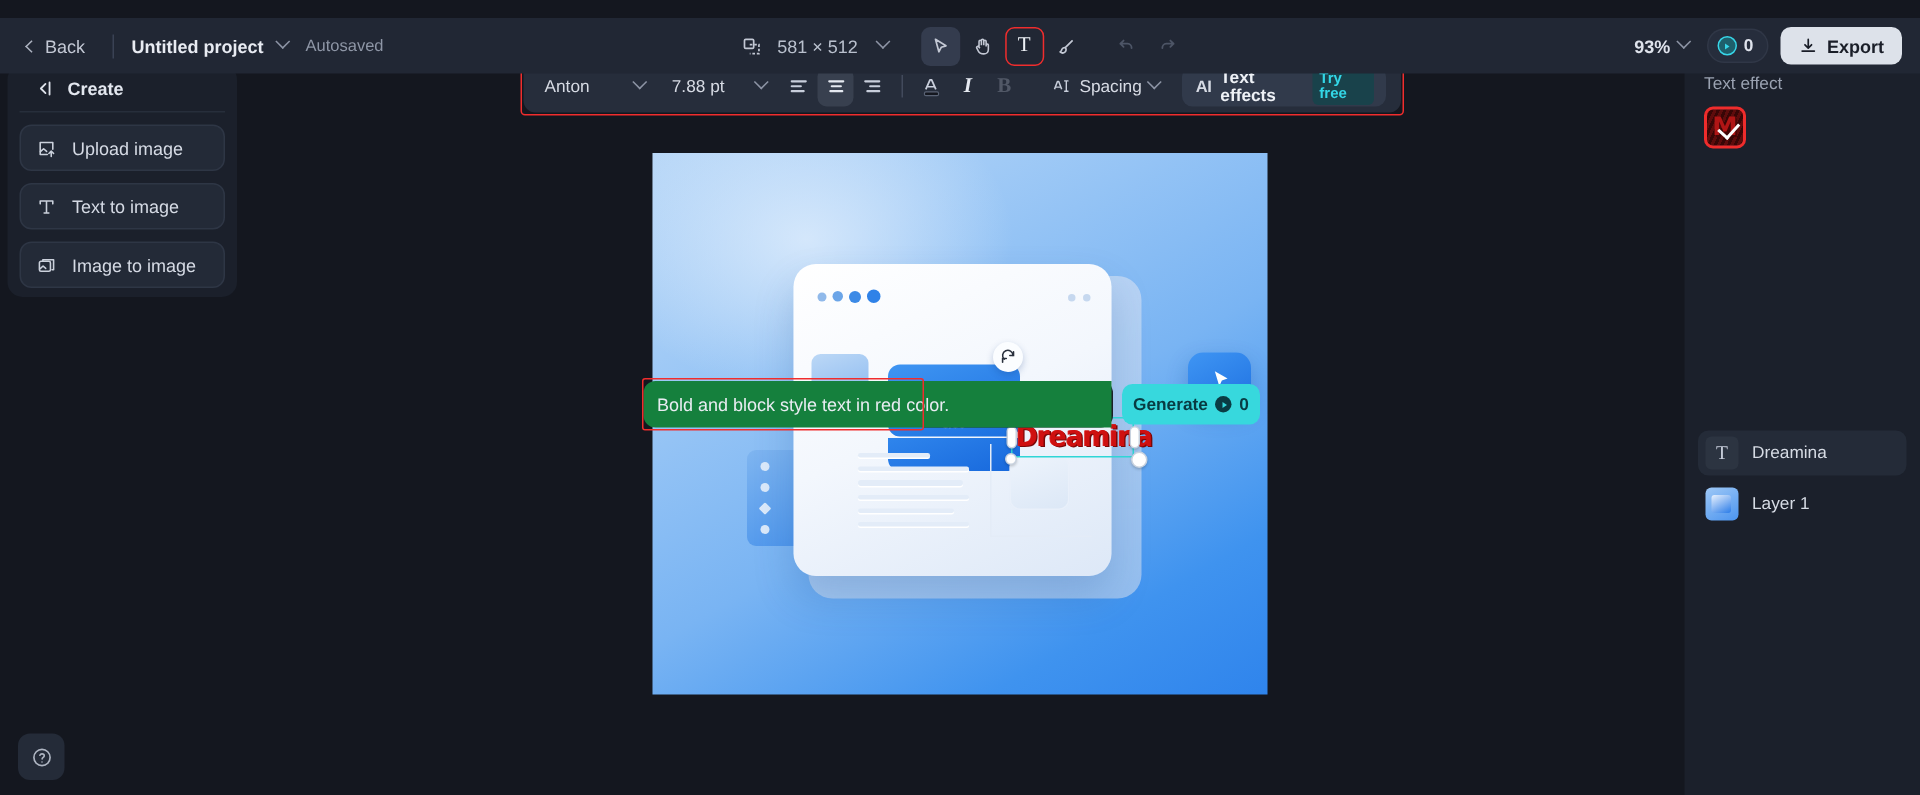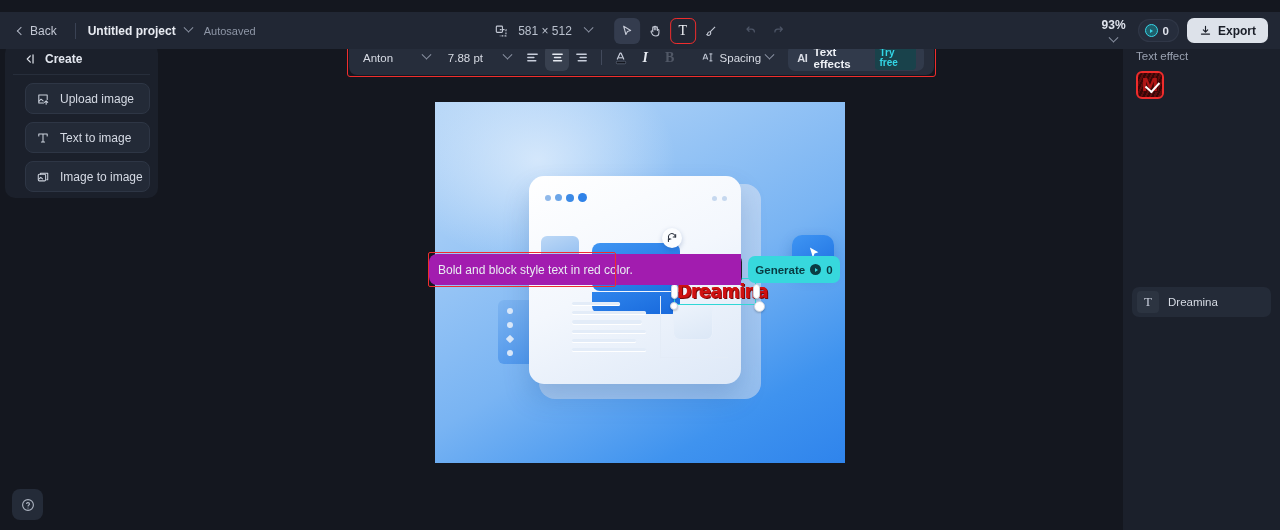--- a/index.html
+++ b/index.html
@@ -52,21 +52,21 @@
   .tb-icon-btn.sel-red { outline: 1.6px solid #f02d2d; outline-offset: -1px; background: #212734; }
   .tb-icon-btn.disabled { color: #4d5566; cursor: default; }
   .dim-text { color: #b9c0cd; font-size: 12px; padding: 0 2px; cursor: default; }
   .tb-gap { width: 10px; }
 
   .tb-right {
     position: absolute; right: 12px; top: 0; height: 37px;
     display: flex; align-items: center; gap: 8px;
   }
   .zoom-val { color: #dfe3ec; font-size: 12px; font-weight: bold; }
-  .zoom-wrap { display: flex; align-items: center; gap: 5px; cursor: pointer; padding: 3px 4px; border-radius: 5px; flex-direction: column; }
+  .zoom-wrap { display: flex; align-items: center; gap: 5px; cursor: pointer; padding: 3px 4px; border-radius: 5px; }
   .credits {
     display: flex; align-items: center; gap: 5px;
     border: 1px solid #39415280; background: #262d3c;
     border-radius: 13px; height: 23px; padding: 0 9px 0 6px; cursor: pointer;
   }
   .credit-coin {
     width: 13px; height: 13px; border-radius: 50%;
     background: #1e5f6b; border: 1.2px solid #37d6e8;
     display: flex; align-items: center; justify-content: center;
   }
@@ -134,21 +134,21 @@
     background: #1b202b; border-radius: 10px; padding: 0 8px;
   }
   .sb-head {
     height: 32px; display: flex; align-items: center; gap: 9px;
     padding-left: 9px; border-bottom: 1px solid #272e3b;
   }
   .sb-head .t { color: #e3e7ef; font-size: 12px; font-weight: bold; }
   .sb-item {
     display: flex; align-items: center; gap: 10px;
     height: 31px; margin-top: 8px; padding-left: 10px;
-    background: #232a37; border: 1px solid #2e3645; border-radius: 8px; cursor: pointer; margin-left: 12px;
+    background: #232a37; border: 1px solid #2e3645; border-radius: 8px; cursor: pointer;
   }
   .sb-item .t { color: #d5dae4; font-size: 12px; }
   .artboard {
     position: absolute; left: 435px; top: 102px; width: 410px; height: 361px;
     overflow: hidden;
     background: linear-gradient(150deg,#b6d6f7 0%,#a2cbf6 22%,#79b4f3 55%,#3f93ef 82%,#2f84ec 100%);
   }
   .ab-glow {
     position: absolute; left: -10%; top: -14%; width: 70%; height: 60%;
     background: radial-gradient(ellipse at center, rgba(228,240,253,.75), rgba(228,240,253,0) 68%);
@@ -245,21 +245,21 @@
   .h-tl { left: -4px; top: -5px; width: 8px; height: 8px; border-radius: 50%; }
   .h-tr { right: -4px; top: -5px; width: 8px; height: 8px; border-radius: 50%; }
   .h-bl { left: -4px; bottom: -5px; width: 8px; height: 8px; border-radius: 50%; }
   .h-br { right: -9px; bottom: -7px; width: 11px; height: 11px; border-radius: 50%; }
   .h-ml { left: -3.5px; top: 6px; width: 7px; height: 15px; }
   .h-mr { right: -3.5px; top: 6px; width: 7px; height: 15px; }
 
   
   .promptbar {
     position: absolute; left: 429px; top: 254px; width: 312px; height: 31px;
-    background: #a21caf; border-radius: 8px 0 0 8px;
+    background: #15803d; border-radius: 8px 0 0 8px;
     display: flex; align-items: center; padding-left: 9px;
   }
   .promptbar2 {
     position: absolute; left: 616px; top: 254px; width: 126px; height: 31px;
     background: #1c2028; border-radius: 0 8px 8px 0;
   }
   .prompt-text { color: #e9ecf2; font-size: 12px; }
   .prompt-outline {
     position: absolute; left: 428px; top: 252px; width: 188px; height: 35px;
     border: 1.8px solid #f02d2d; border-radius: 2px; pointer-events: none;
@@ -590,20 +590,24 @@
       <div class="fx-thumb">
         <span class="m">M</span>
         <span class="fx-check"></span>
       </div>
     </div>
     <div class="layer-list">
       <div class="layer-row sel">
         <span class="layer-ic-t">T</span>
         <span class="t">Dreamina</span>
       </div>
+      <div class="layer-row">
+        <span class="layer-ic-img"></span>
+        <span class="t">Layer 1</span>
+      </div>
     </div>
   </div>
 
   <div class="help-btn">
     <svg width="16" height="16" viewBox="0 0 16 16" fill="none" stroke="#aeb5c2" stroke-width="1.1">
       <circle cx="8" cy="8" r="5.4"></circle>
       <path d="M6.6 6.5A1.5 1.5 0 018 5.6c.9 0 1.5.6 1.5 1.3 0 1-1.4 1.1-1.4 2.1" stroke-linecap="round"></path>
       <circle cx="8" cy="11" r="0.55" fill="#aeb5c2" stroke="none"></circle>
     </svg>
   </div>

